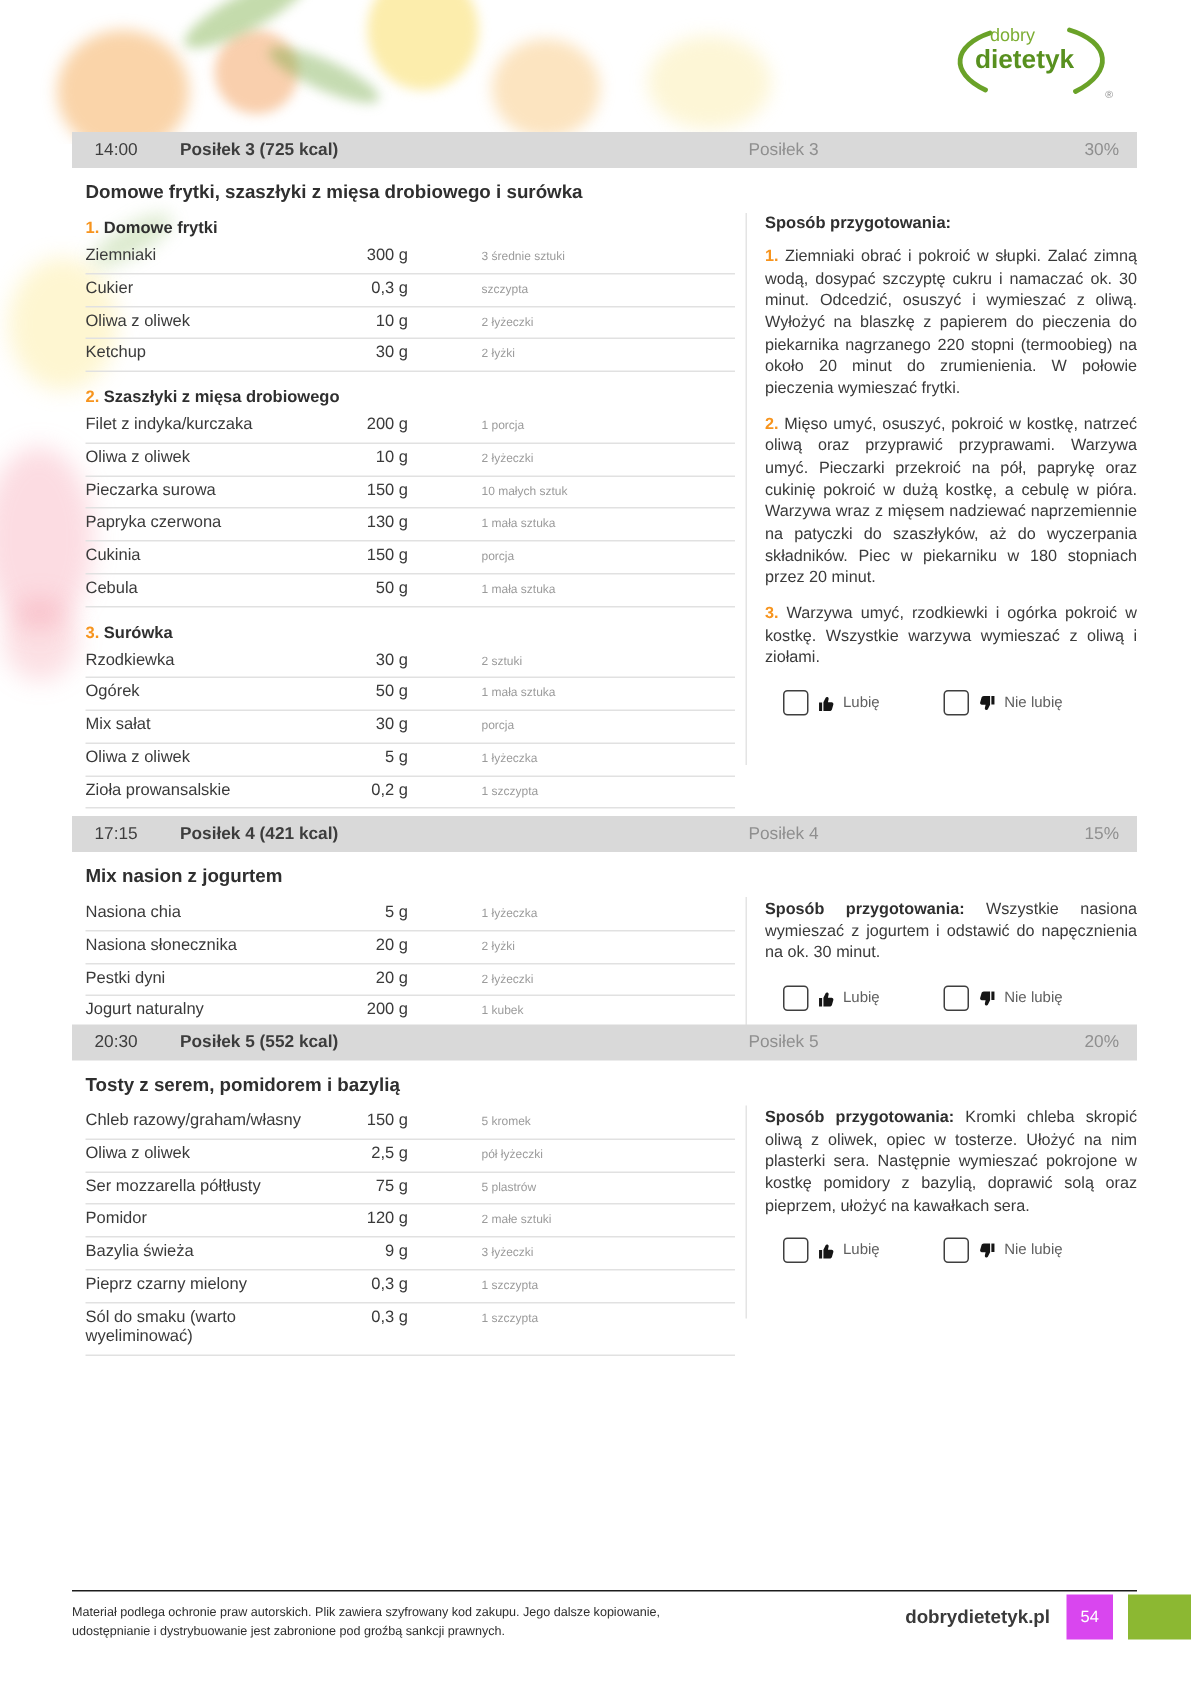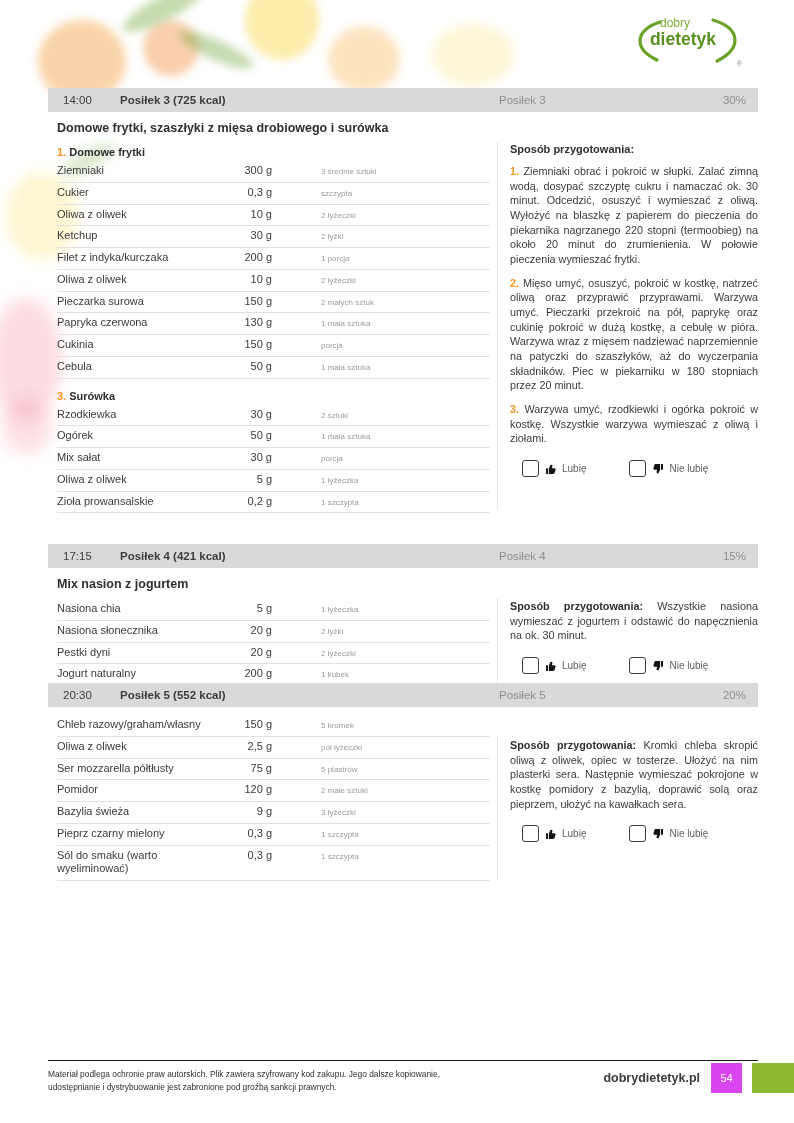--- a/index.html
+++ b/index.html
@@ -112,35 +112,36 @@
             <span class="ing-name">Oliwa z oliwek</span>
             <span class="ing-amount">10 g</span>
             <span class="ing-measure">2 łyżeczki</span>
           </div>
           <div class="ing-row">
             <span class="ing-name">Ketchup</span>
             <span class="ing-amount">30 g</span>
             <span class="ing-measure">2 łyżki</span>
           </div>
         </div>
+        <div class="group-header"><span class="num">2. </span>Szaszłyki z mięsa drobiowego</div>
         <div class="ing-table">
           <div class="ing-row">
             <span class="ing-name">Filet z indyka/kurczaka</span>
             <span class="ing-amount">200 g</span>
             <span class="ing-measure">1 porcja</span>
           </div>
           <div class="ing-row">
             <span class="ing-name">Oliwa z oliwek</span>
             <span class="ing-amount">10 g</span>
             <span class="ing-measure">2 łyżeczki</span>
           </div>
           <div class="ing-row">
             <span class="ing-name">Pieczarka surowa</span>
             <span class="ing-amount">150 g</span>
-            <span class="ing-measure">2 małych sztuk</span>
+            <span class="ing-measure">10 małych sztuk</span>
           </div>
           <div class="ing-row">
             <span class="ing-name">Papryka czerwona</span>
             <span class="ing-amount">130 g</span>
             <span class="ing-measure">1 mała sztuka</span>
           </div>
           <div class="ing-row">
             <span class="ing-name">Cukinia</span>
             <span class="ing-amount">150 g</span>
             <span class="ing-measure">porcja</span>
@@ -275,20 +276,21 @@
 
 <section class="meal-section" id="meal-2">
   <div class="meal-bar">
     <span class="bar-time">20:30</span>
     <span class="bar-title">Posiłek 5 (552 kcal)</span>
     <span class="bar-name">Posiłek 5</span>
     <span class="bar-pct">20%</span>
   </div>
   <div class="divider" style="height:142px;"></div>
   <div class="left-col">
+    <h2 class="dish-title">Tosty z serem, pomidorem i bazylią</h2>
     <div>
         <div class="ing-table" style="margin-top: 8px;">
           <div class="ing-row">
             <span class="ing-name">Chleb razowy/graham/własny</span>
             <span class="ing-amount">150 g</span>
             <span class="ing-measure">5 kromek</span>
           </div>
           <div class="ing-row">
             <span class="ing-name">Oliwa z oliwek</span>
             <span class="ing-amount">2,5 g</span>

